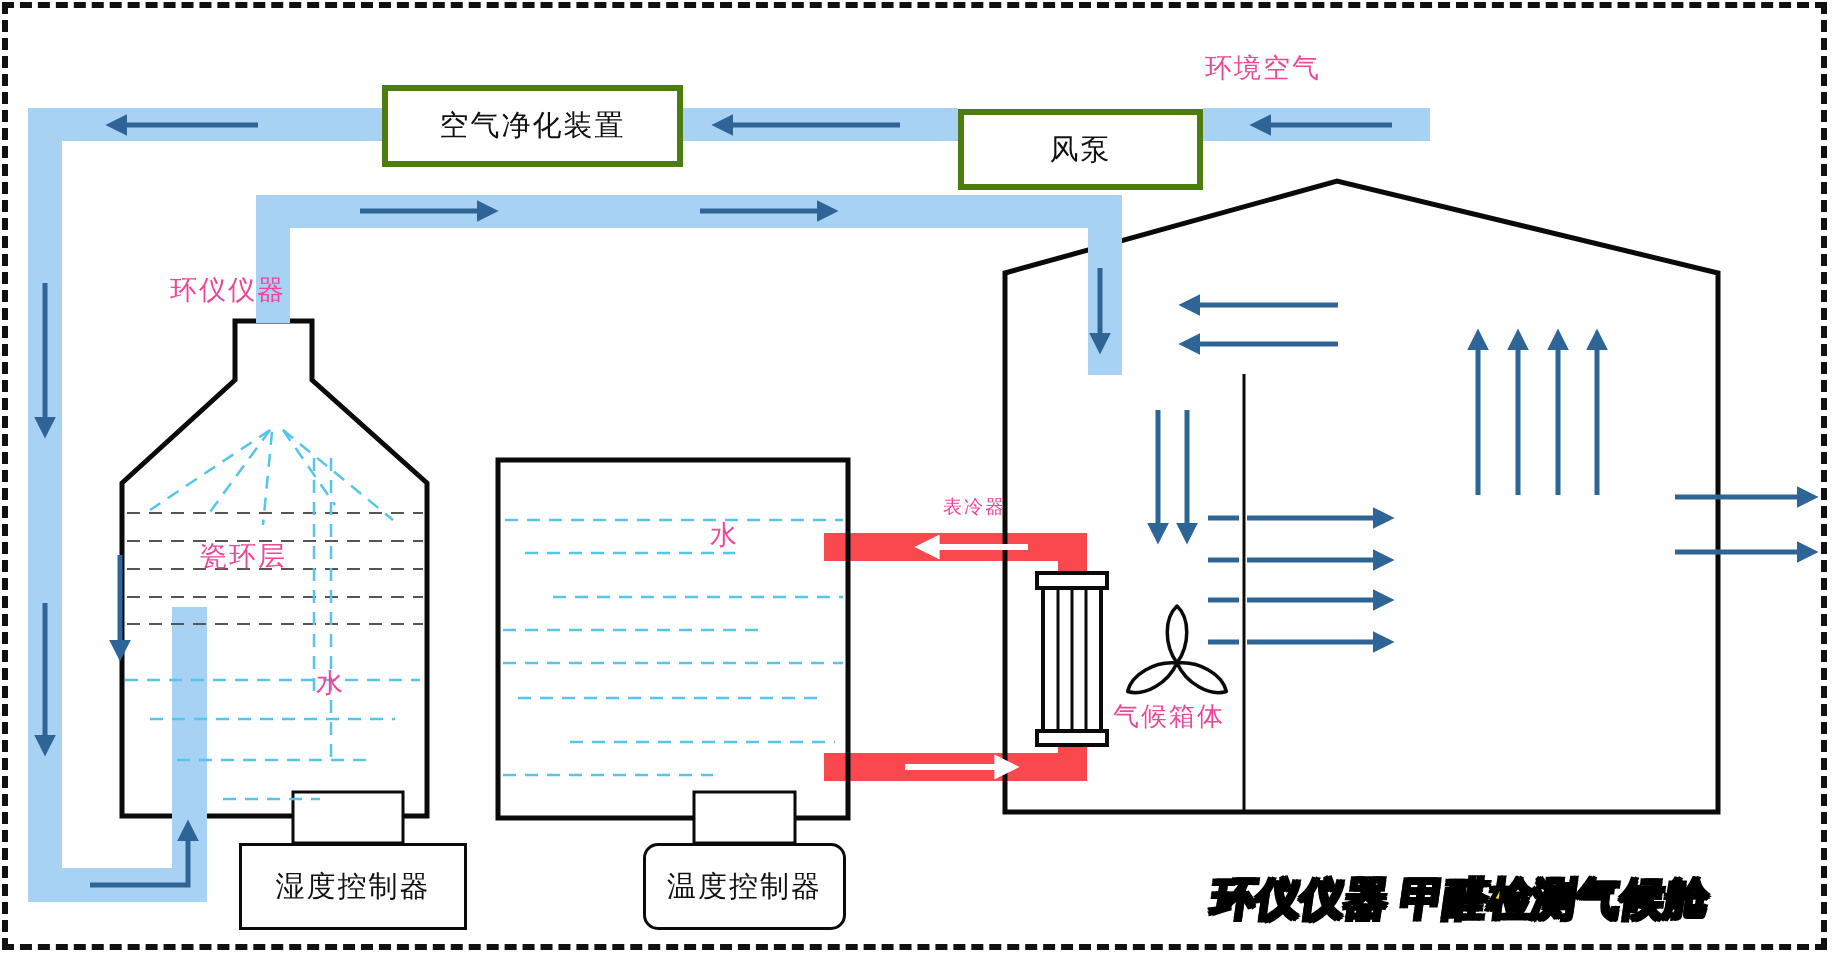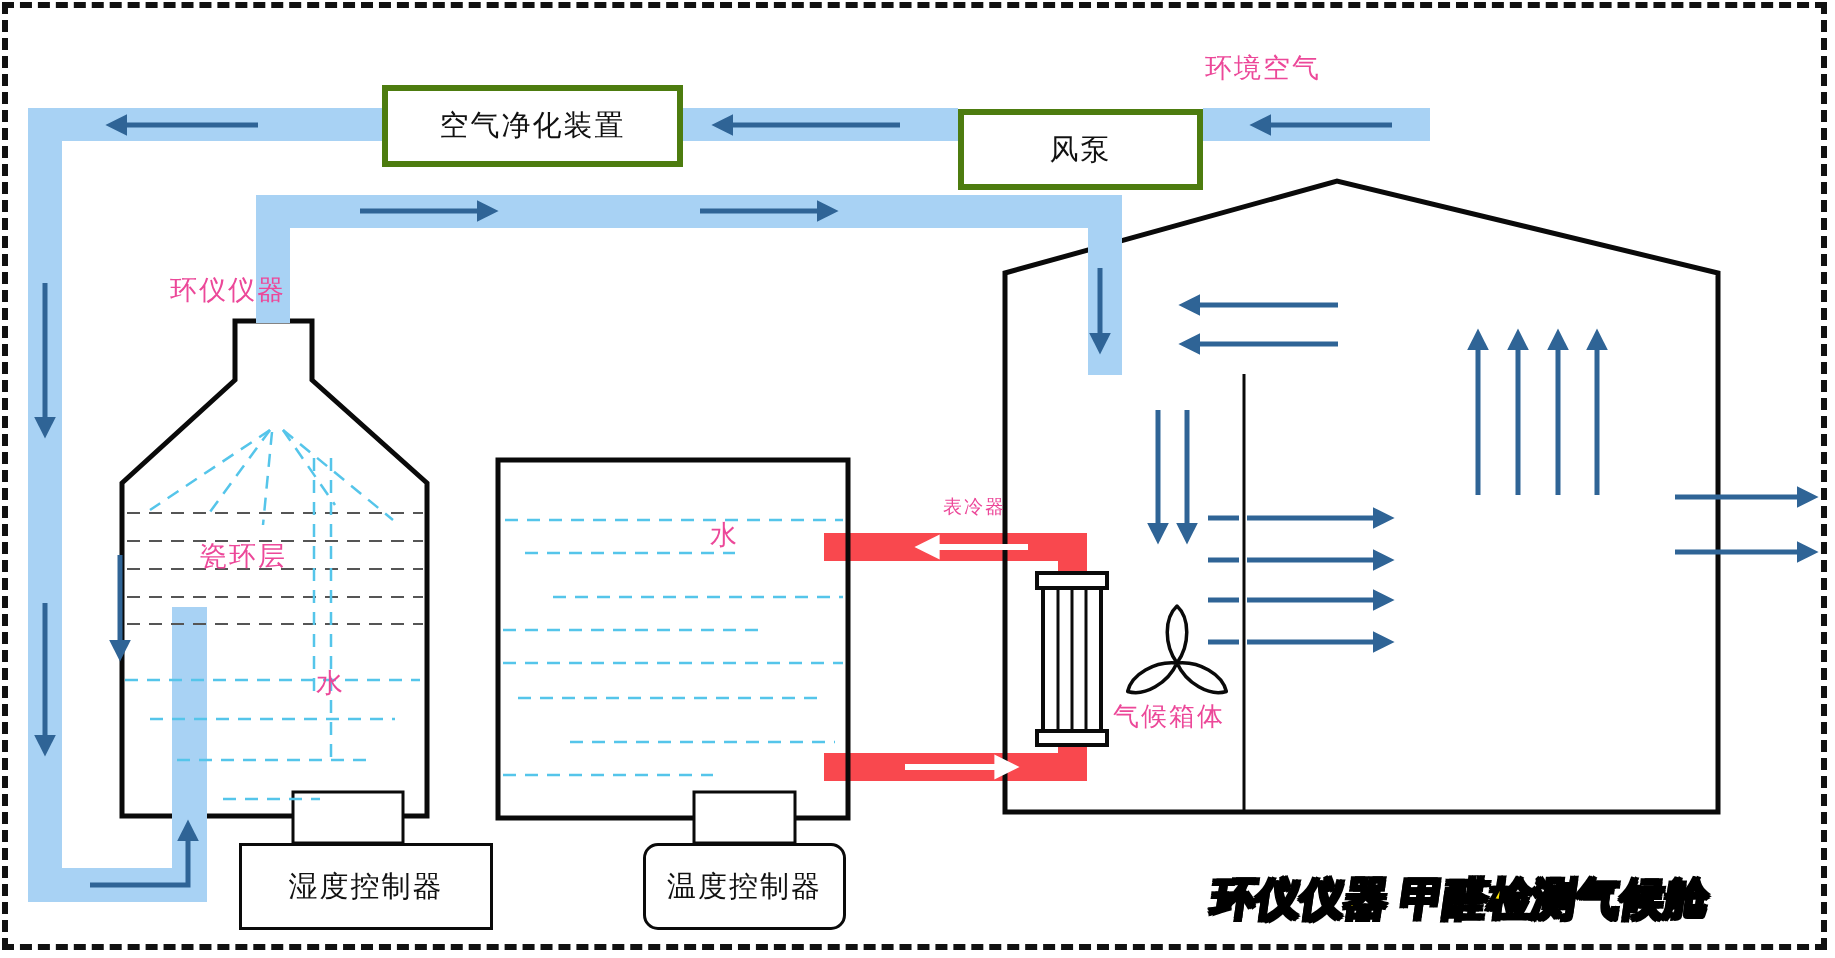--- a/index.html
+++ b/index.html
@@ -169,21 +169,21 @@
   </svg>
 
   <div id="border-frame"></div>
 
   <div class="box b4" style="left:382px;top:85px;width:301px;height:82px;">
     <span>空气净化装置</span>
   </div>
   <div class="box b4" style="left:958px;top:85px;width:245px;height:81px;margin-top:24px;">
     <span>风泵</span>
   </div>
-  <div class="box b3" style="left:239px;top:843px;width:254px;height:87px;">
+  <div class="box b3" style="left:239px;top:843px;width:228px;height:87px;">
     <span>湿度控制器</span>
   </div>
   <div class="box b3" style="left:643px;top:843px;width:203px;height:87px;border-radius:15px;">
     <span>温度控制器</span>
   </div>
 
   <div class="lbl" style="left:1205px;top:50px;width:240px;">环境空气</div>
   <div class="lbl" style="left:170px;top:272px;width:240px;">环仪仪器</div>
   <div class="lbl" style="left:200px;top:538px;width:140px;">瓷环层</div>
   <div class="lbl" style="left:316px;top:665px;width:60px;">水</div>

